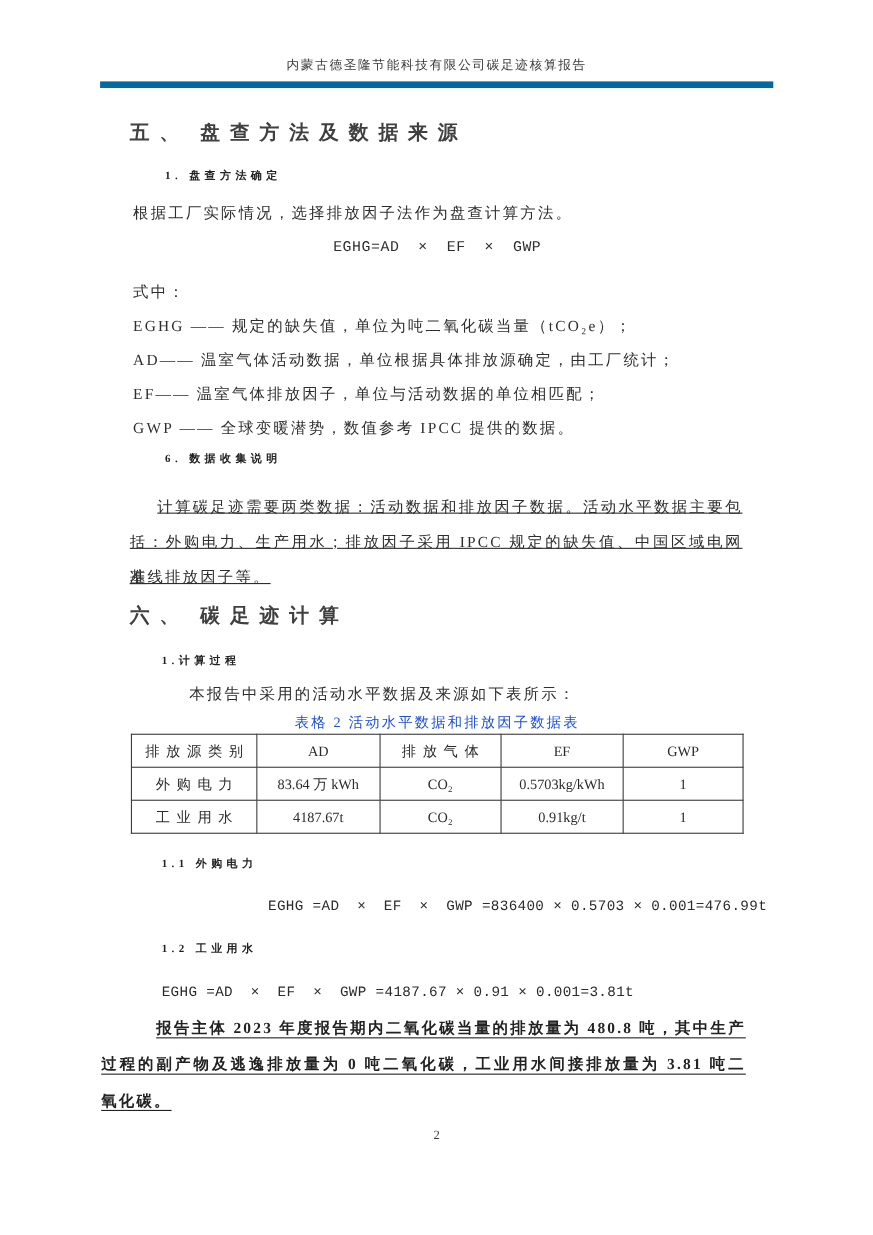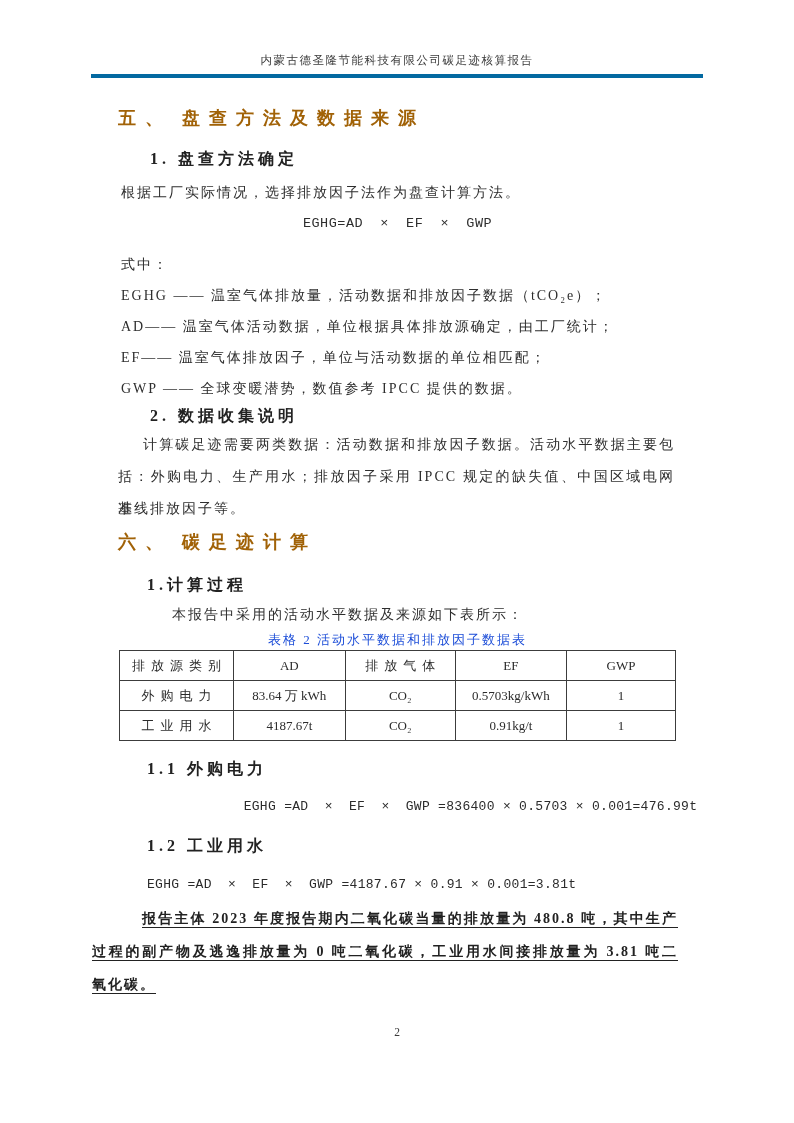--- a/index.html
+++ b/index.html
@@ -18,37 +18,37 @@
   
   .doc-header {
     margin: 52px 0 0 91px;
     width: 612px;
     text-align: center;
     font-size: 11.5px;
     letter-spacing: 1.5px;
     color: #3a3a3a;
     line-height: 16px;
     padding-bottom: 6px;
-    border-bottom: 4px solid #0369a1;
+    border-bottom: 6px solid #0369a1;
   }
 
   
   .h1 {
     margin: 27px 0 0 118px;
     line-height: 26px;
     font-size: 18px;
     font-weight: bold;
-    color: #a16207;
+    color: #404040;
     letter-spacing: 9px;
   }
   .h1 .h1-num { margin-right: 10px; }
   .h1.s6 { margin-top: 4px; }
 
   .h2 {
-    font-size: 16px;
+    font-size: 10px;
     font-weight: bold;
     color: #222222;
     letter-spacing: 4px;
     line-height: 20px;
   }
   .h2.ind-a { margin: 18px 0 0 150px; }
   .h2.ind-a2 { margin: 7px 0 0 150px; }
   .h2.ind-b { margin: 20px 0 0 147px; }
   .h2.ind-b2 { margin: 18px 0 0 147px; }
   .h2.ind-b3 { margin: 19px 0 0 147px; }
@@ -68,21 +68,21 @@
 
   .para {
     margin-left: 118px;
     width: 557px;
     font-size: 14px;
     letter-spacing: 2px;
   }
   .para .pline { line-height: 32px; height: 32px; text-align: justify; }
   .para .pline.jfull { text-align-last: justify; }
   .para .pline.first { text-indent: 25px; }
-  .p-data { margin-top: 3px; }
+  .p-data { margin-top: 18px; text-decoration: underline; }
 
   .p-intro { margin: 10px 0 0 172px; }
 
   
   .tbl-caption {
     margin: 6px 0 0 119px;
     width: 557px;
     text-align: center;
     font-size: 13px;
     letter-spacing: 2px;
@@ -166,26 +166,26 @@
   </div>
 
   <div class="h2 ind-a">1. 盘查方法确定</div>
 
   <div class="line p-method">根据工厂实际情况，选择排放因子法作为盘查计算方法。</div>
 
   <div class="line formula-c pre">EGHG=AD  ×  EF  ×  GWP</div>
 
   <div class="line where">式中：</div>
 
-  <div class="line def">EGHG —— 温室气体排放量，活动数据和排放因子数据（tCO₂e）；</div>
+  <div class="line def">EGHG —— 规定的缺失值，单位为吨二氧化碳当量（tCO₂e）；</div>
   <div class="line def">AD—— 温室气体活动数据，单位根据具体排放源确定，由工厂统计；</div>
   <div class="line def">EF—— 温室气体排放因子，单位与活动数据的单位相匹配；</div>
   <div class="line def">GWP —— 全球变暖潜势，数值参考 IPCC 提供的数据。</div>
 
-  <div class="h2 ind-a2">2. 数据收集说明</div>
+  <div class="h2 ind-a2">6. 数据收集说明</div>
 
   <div class="para p-data">
     <div class="pline jfull first">计算碳足迹需要两类数据：活动数据和排放因子数据。活动水平数据主要包</div>
     <div class="pline jfull">括：外购电力、生产用水；排放因子采用 IPCC 规定的缺失值、中国区域电网基</div>
     <div class="pline">准线排放因子等。</div>
   </div>
 
   <div class="h1 s6">
     <span class="h1-num">六、</span><span>碳足迹计算</span>
   </div>

